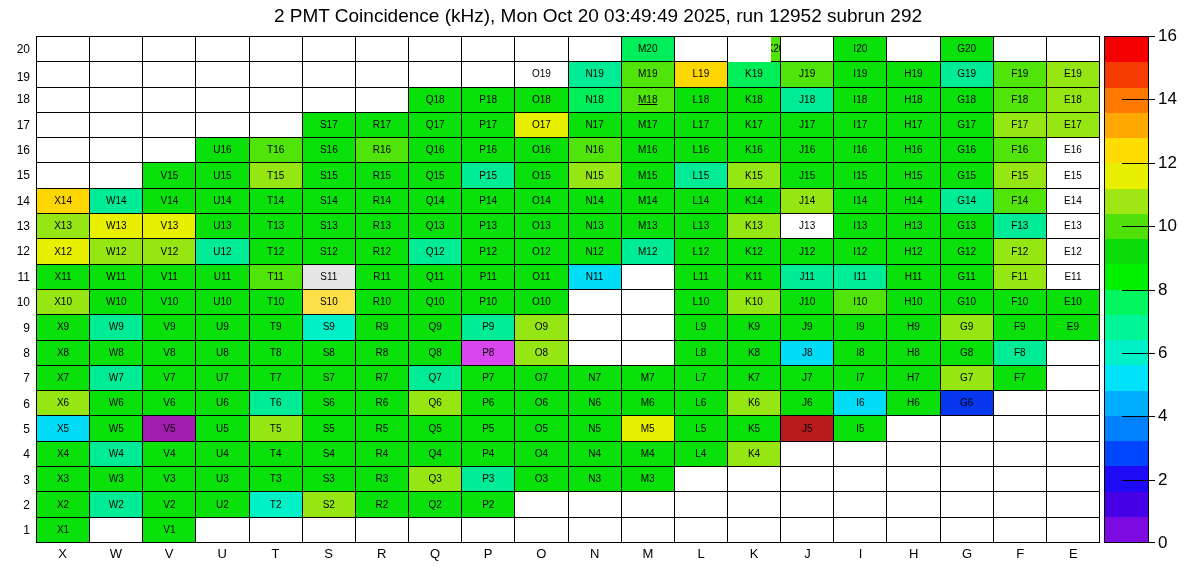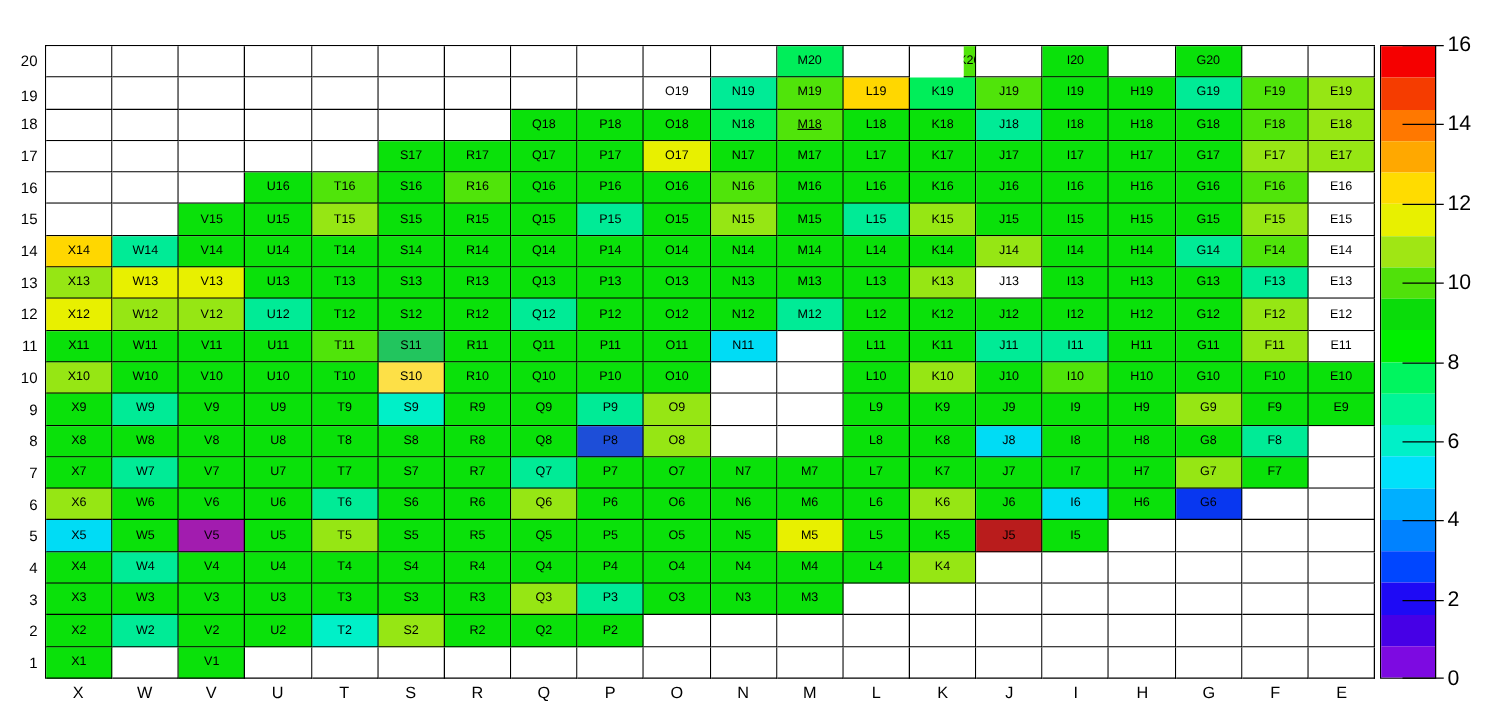--- a/index.html
+++ b/index.html
@@ -19,20 +19,21 @@
   #cbar{position:absolute;left:1104px;top:36px;width:45px;height:507px;border:1px solid #000;box-sizing:border-box;
         display:flex;flex-direction:column;}
   .band{flex:1 1 0;}
   .cbtick{position:absolute;height:1px;background:#000;left:1122px;width:33px;}
   .cbticklab{position:absolute;left:1158px;font-size:17px;transform:translateY(-50%);}
 </style>
 </head>
 <body>
 
 <div id="chart">
+  <div id="title">2 PMT Coincidence (kHz), Mon Oct 20 03:49:49 2025, run 12952 subrun 292</div>
   <div id="ylabels">
       <div class="ylab" style="top: 494.325px;">1</div>
       <div class="ylab" style="top: 468.975px;">2</div>
       <div class="ylab" style="top: 443.625px;">3</div>
       <div class="ylab" style="top: 418.275px;">4</div>
       <div class="ylab" style="top: 392.925px;">5</div>
       <div class="ylab" style="top: 367.575px;">6</div>
       <div class="ylab" style="top: 342.225px;">7</div>
       <div class="ylab" style="top: 316.875px;">8</div>
       <div class="ylab" style="top: 291.525px;">9</div>
@@ -513,21 +514,21 @@
       </div>
       <div class="cell" style="background: rgb(10, 225, 10);">
         <span>V11</span>
       </div>
       <div class="cell" style="background: rgb(10, 225, 10);">
         <span>U11</span>
       </div>
       <div class="cell" style="background: rgb(80, 228, 10);">
         <span>T11</span>
       </div>
-      <div class="cell" style="background: #22c55e;">
+      <div class="cell" style="background: #e5e5e5;">
         <span>S11</span>
       </div>
       <div class="cell" style="background: rgb(10, 225, 10);">
         <span>R11</span>
       </div>
       <div class="cell" style="background: rgb(10, 225, 10);">
         <span>Q11</span>
       </div>
       <div class="cell" style="background: rgb(10, 225, 10);">
         <span>P11</span>
@@ -692,21 +693,21 @@
       </div>
       <div class="cell" style="background: rgb(10, 225, 10);">
         <span>S8</span>
       </div>
       <div class="cell" style="background: rgb(10, 225, 10);">
         <span>R8</span>
       </div>
       <div class="cell" style="background: rgb(10, 225, 10);">
         <span>Q8</span>
       </div>
-      <div class="cell" style="background: #1d4ed8; text-align: center;">
+      <div class="cell" style="background: #d946ef; text-align: center;">
         <span>P8</span>
       </div>
       <div class="cell" style="background: rgb(150, 230, 20);">
         <span>O8</span>
       </div>
       <div class="cell" style="background: rgb(255, 255, 255);"></div>
       <div class="cell" style="background: rgb(255, 255, 255);"></div>
       <div class="cell" style="background: rgb(10, 225, 10);">
         <span>L8</span>
       </div>

